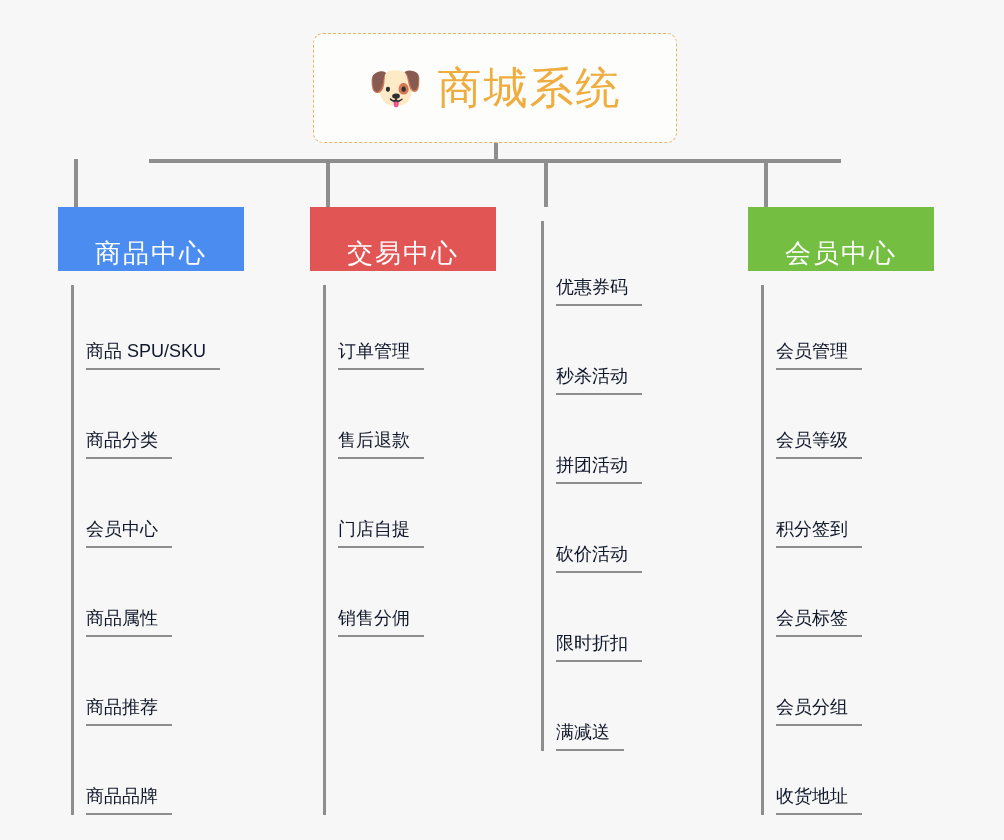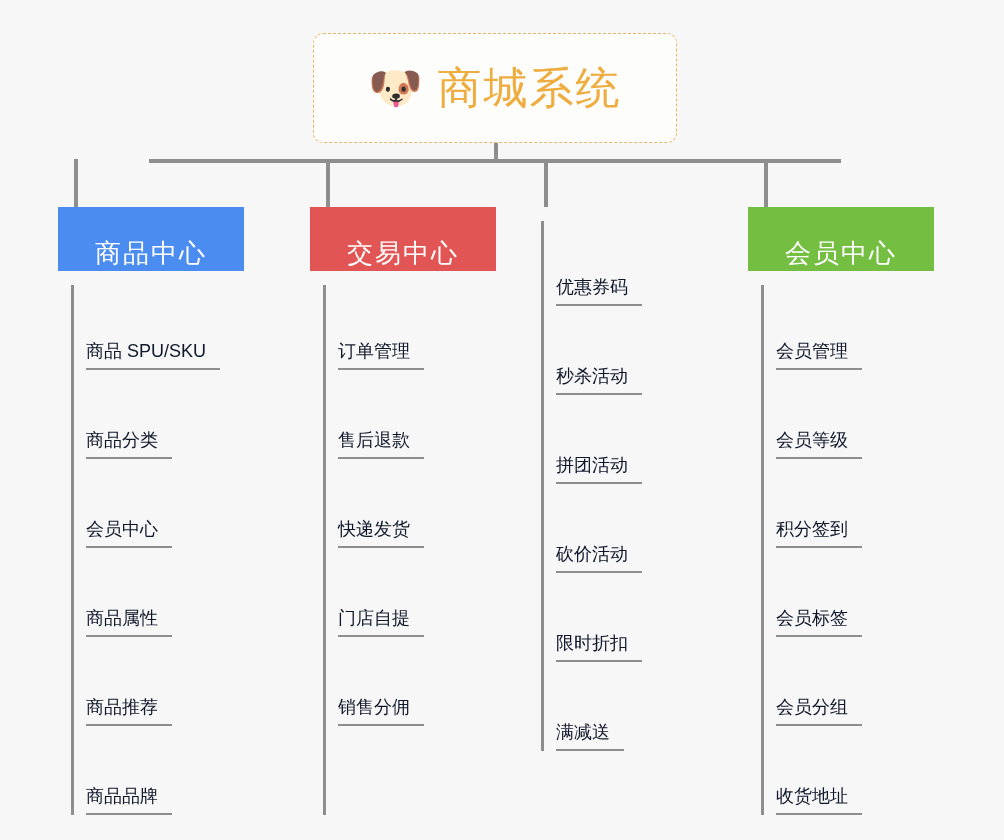--- a/index.html
+++ b/index.html
@@ -171,23 +171,20 @@
         </div>
         <div class="branch-body">
           <div class="trunk" style="height: 530px;"></div>
           <div class="leaf">
             <span class="leaf-label">订单管理</span>
           </div>
           <div class="leaf">
             <span class="leaf-label">售后退款</span>
           </div>
           <div class="leaf">
-            <span class="leaf-label">快递发货</span>
-          </div>
-          <div class="leaf">
             <span class="leaf-label">门店自提</span>
           </div>
           <div class="leaf">
             <span class="leaf-label">销售分佣</span>
           </div>
         </div>
       </div>
       <div class="conn conn-drop" style="left: 544px;"></div>
       <div class="branch" style="left: 528px; width: 186px;">
         <div class="branch-body">

